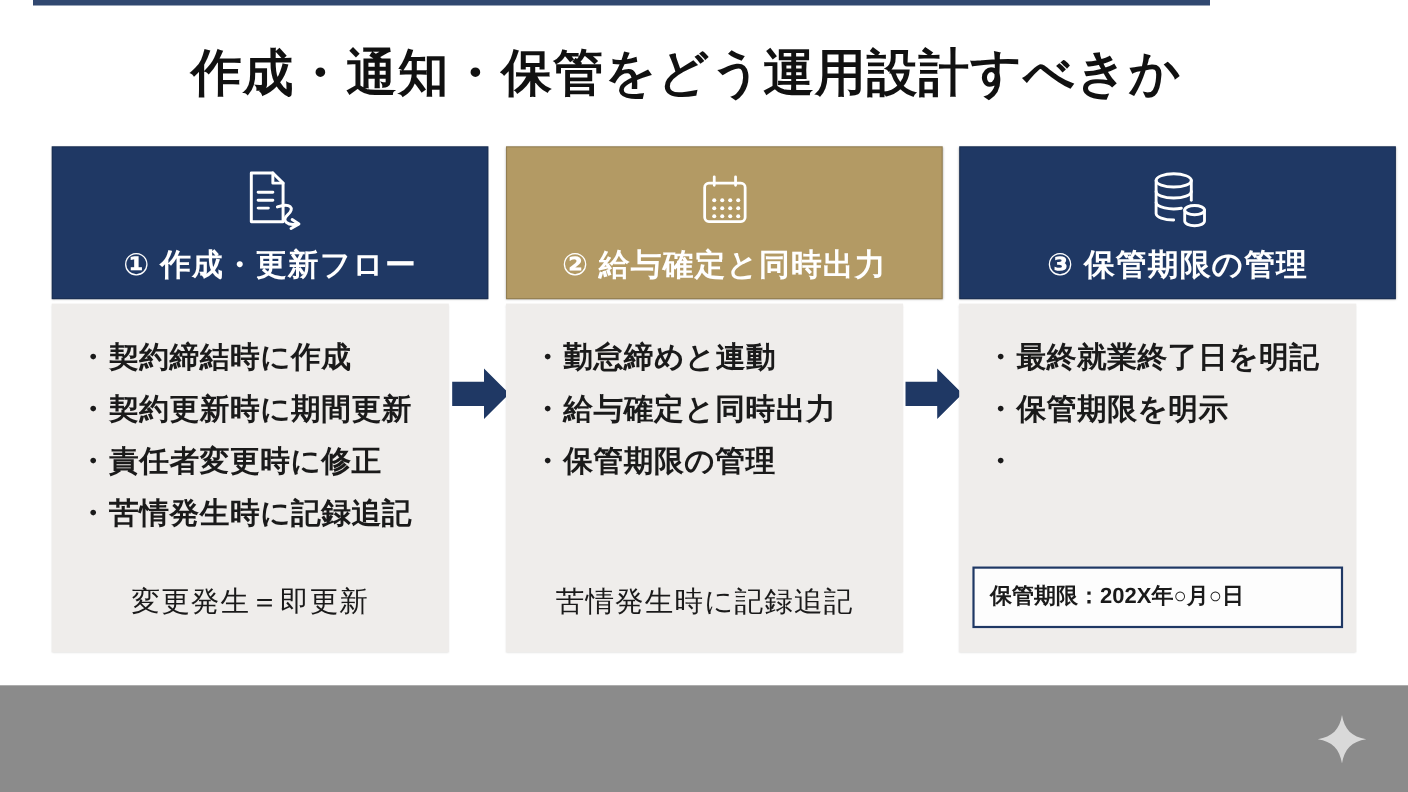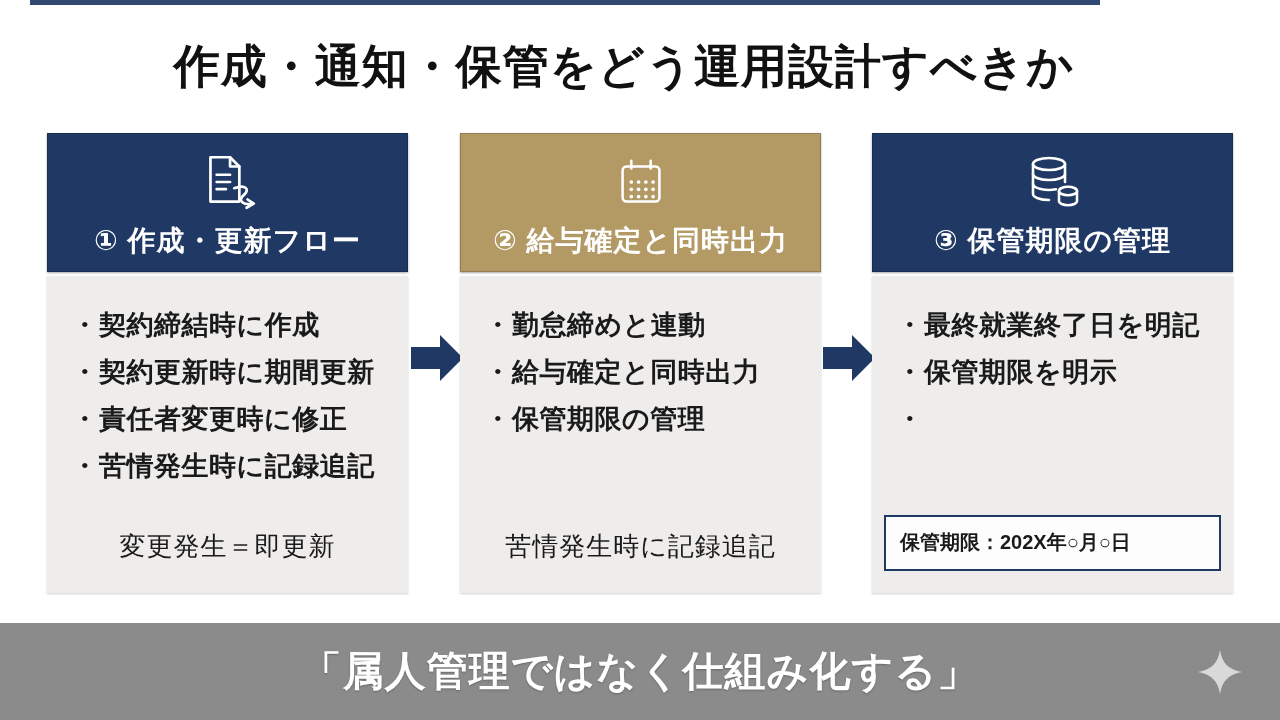--- a/index.html
+++ b/index.html
@@ -14,21 +14,21 @@
     color:#1a1a1a;
   }
   .top-edge{position:absolute;left:30px;top:0;width:1070px;height:5px;background:var(--navy);opacity:.92;}
   .slide-title{
     position:absolute;left:0;top:36px;width:1248px;text-align:center;
     font-size:46px;font-weight:800;letter-spacing:1px;color:var(--title-color);
   }
   .column{position:absolute;top:133px;width:361px;}
   .col-1{left:47px;} .col-2{left:460px;} .col-3{left:872px;}
   .col-header{
-    position:absolute;top:0;left:0;width:361px;height:139px;
+    position:absolute;top:0;left:0;width:397px;height:139px;
     background:var(--navy);
     display:flex;flex-direction:column;align-items:center;justify-content:center;
     gap:6px;padding-top:4px;
     box-shadow:0 1px 2px rgba(0,0,0,.35);
     border:1px solid rgba(0,0,0,.18);
   }
   .col-2 .col-header{background:var(--gold);}
   .col-header .icon{width:66px;height:66px;display:flex;align-items:center;justify-content:center;}
   .col-header .label{color:#ffffff;font-size:28px;font-weight:700;letter-spacing:1px;white-space:nowrap;}
   .col-body{
@@ -189,19 +189,18 @@
           <span class="marker">・</span>
         </div>
     </div>
     <div class="info-box">
       <div class="line">保管期限：202X年○月○日</div>
     </div>
   </div>
 </div>
 
 <div class="bottom-banner">
-  <span class="banner-text">「属人管理ではなく仕組み化する」</span>
   <span class="sparkle">
     <svg viewBox="0 0 48 48" width="48" height="48">
       <path d="M24 2 C26 15 33 22 46 24 C33 26 26 33 24 46 C22 33 15 26 2 24 C15 22 22 15 24 2 Z" fill="var(--sparkle)"></path>
     </svg>
   </span>
 </div>
 
 </body></html>

